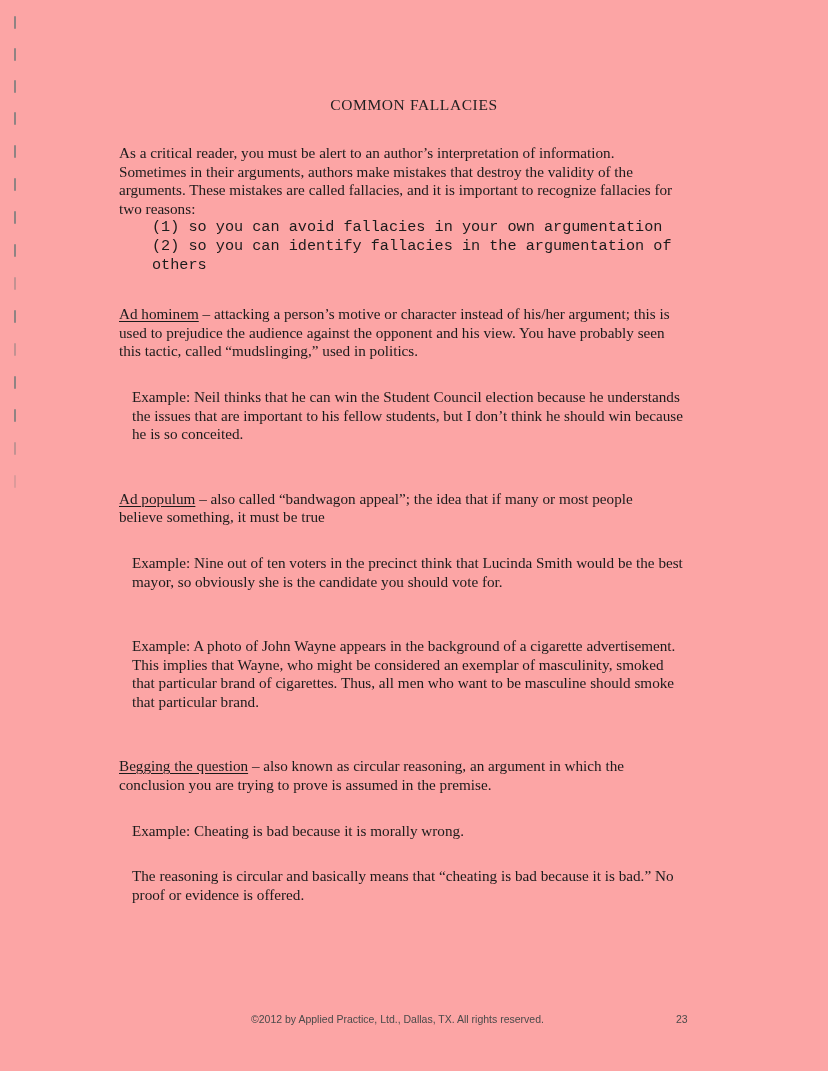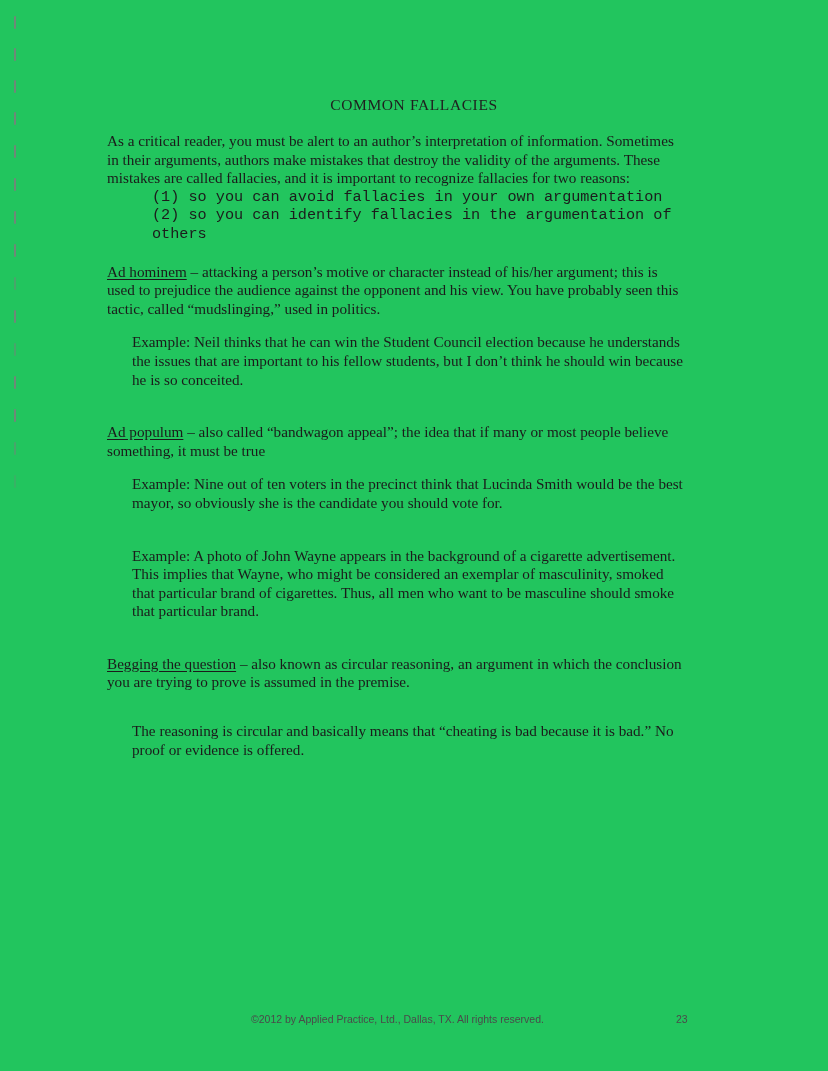--- a/index.html
+++ b/index.html
@@ -8,21 +8,21 @@
     background: #ffffff;
   }
   body {
     font-family: "Liberation Serif", "DejaVu Serif", serif;
     color: #1c1c1c;
   }
   #page {
     position: relative;
     width: 828px;
     height: 1071px;
-    background: #22c55e;
+    background: #fca5a5;
     overflow: hidden;
   }
 
   
   #binding-marks {
     position: absolute;
     left: 0;
     top: 0;
     width: 40px;
     height: 1071px;
@@ -58,21 +58,21 @@
   }
 
   .body-col {
     position: absolute;
     left: 107px;
     top: 132px;
     width: 578px;
   }
 
   p {
-    margin: 0;
+    margin: 12px;
     font-size: 15.2px;
     line-height: 18.6px;
     text-align: left;
     color: #1b1b1b;
   }
 
   .para { margin-bottom: 0; }
 
   .numlist {
     margin: 0;
@@ -171,20 +171,21 @@
       <div class="gap-lg"></div>
 
       <div class="gap-md"></div>
       <p class="para example">Example: A photo of John Wayne appears in the background of a cigarette advertisement. This implies that Wayne, who might be considered an exemplar of masculinity, smoked that particular brand of cigarettes. Thus, all men who want to be masculine should smoke that particular brand.</p>
       <div class="gap-md"></div>
 
       <div class="gap-lg"></div>
 
       <p class="para"><span class="term">Begging the question</span><span> – also known as circular reasoning, an argument in which the conclusion you are trying to prove is assumed in the premise.</span></p>
       <div class="gap-md"></div>
+      <p class="para example">Example: Cheating is bad because it is morally wrong.</p>
       <div class="gap-md"></div>
       <p class="para followup">The reasoning is circular and basically means that “cheating is bad because it is bad.” No proof or evidence is offered.</p>
 
     </div>
 
     <div id="footer">
       <span class="copyright">©2012 by Applied Practice, Ltd., Dallas, TX. All rights reserved.</span>
       <span class="page-number">23</span>
     </div>
 

